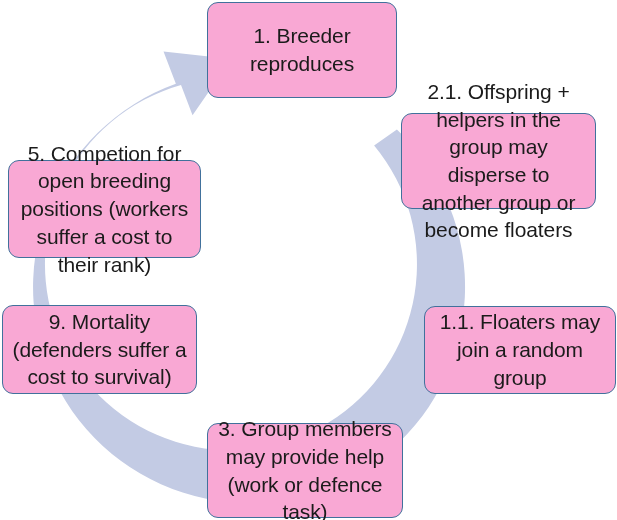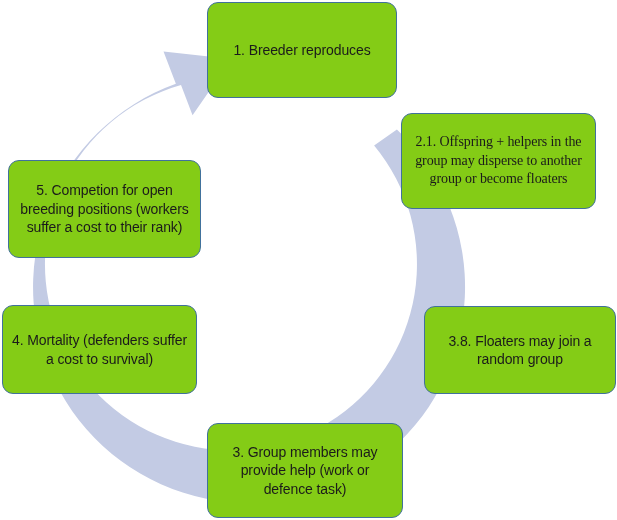--- a/index.html
+++ b/index.html
@@ -18,41 +18,41 @@
   #ring-arrow {
     position: absolute;
     left: 0;
     top: 0;
     width: 617px;
     height: 520px;
   }
   .node-box {
     position: absolute;
     box-sizing: border-box;
-    background: #84cc16;
+    background: #f9a8d4;
     border: 1.4px solid #41719c;
     border-radius: 11px;
     display: flex;
     align-items: center;
     justify-content: center;
     text-align: center;
     color: #1b1b1b;
-    font-size: 14px;
+    font-size: 21px;
     line-height: 1.32;
     padding: 4px 9px;
     letter-spacing: -0.1px;
   }
   .node-label {
     display: block;
     width: 100%;
     white-space: pre-line;
   }
   
   #box-1   { left: 207px; top: 2px;   width: 190px; height: 96px; }
-  #box-2-1 { left: 401px; top: 113px; width: 195px; height: 96px; font-family: Liberation Serif, serif; }
+  #box-2-1 { left: 401px; top: 113px; width: 195px; height: 96px; }
   #box-2-2 { left: 424px; top: 306px; width: 192px; height: 88px; }
   #box-3   { left: 207px; top: 423px; width: 196px; height: 95px; justify-content: flex-end; }
   #box-4   { left: 2px;   top: 305px; width: 195px; height: 89px; }
   #box-5   { left: 8px;   top: 113px; width: 193px; height: 98px; margin-top: 47px; }
 </style>
 </head>
 <body>
 
 <div id="canvas">
 
@@ -71,28 +71,28 @@
 
   <div class="node-box" id="box-1">
     <span class="node-label">1. Breeder reproduces</span>
   </div>
 
   <div class="node-box" id="box-2-1">
     <span class="node-label">2.1. Offspring + helpers in the group may disperse to another group or become floaters</span>
   </div>
 
   <div class="node-box" id="box-2-2">
-    <span class="node-label">3.8. Floaters may join a random group</span>
+    <span class="node-label">1.1. Floaters may join a random group</span>
   </div>
 
   <div class="node-box" id="box-3">
     <span class="node-label">3. Group members may provide help (work or defence task)</span>
   </div>
 
   <div class="node-box" id="box-4">
-    <span class="node-label">4. Mortality (defenders suffer a cost to survival)</span>
+    <span class="node-label">9. Mortality (defenders suffer a cost to survival)</span>
   </div>
 
   <div class="node-box" id="box-5">
     <span class="node-label">5. Competion for open breeding positions (workers suffer a cost to their rank)</span>
   </div>
 
 </div>
 
 </body></html>

